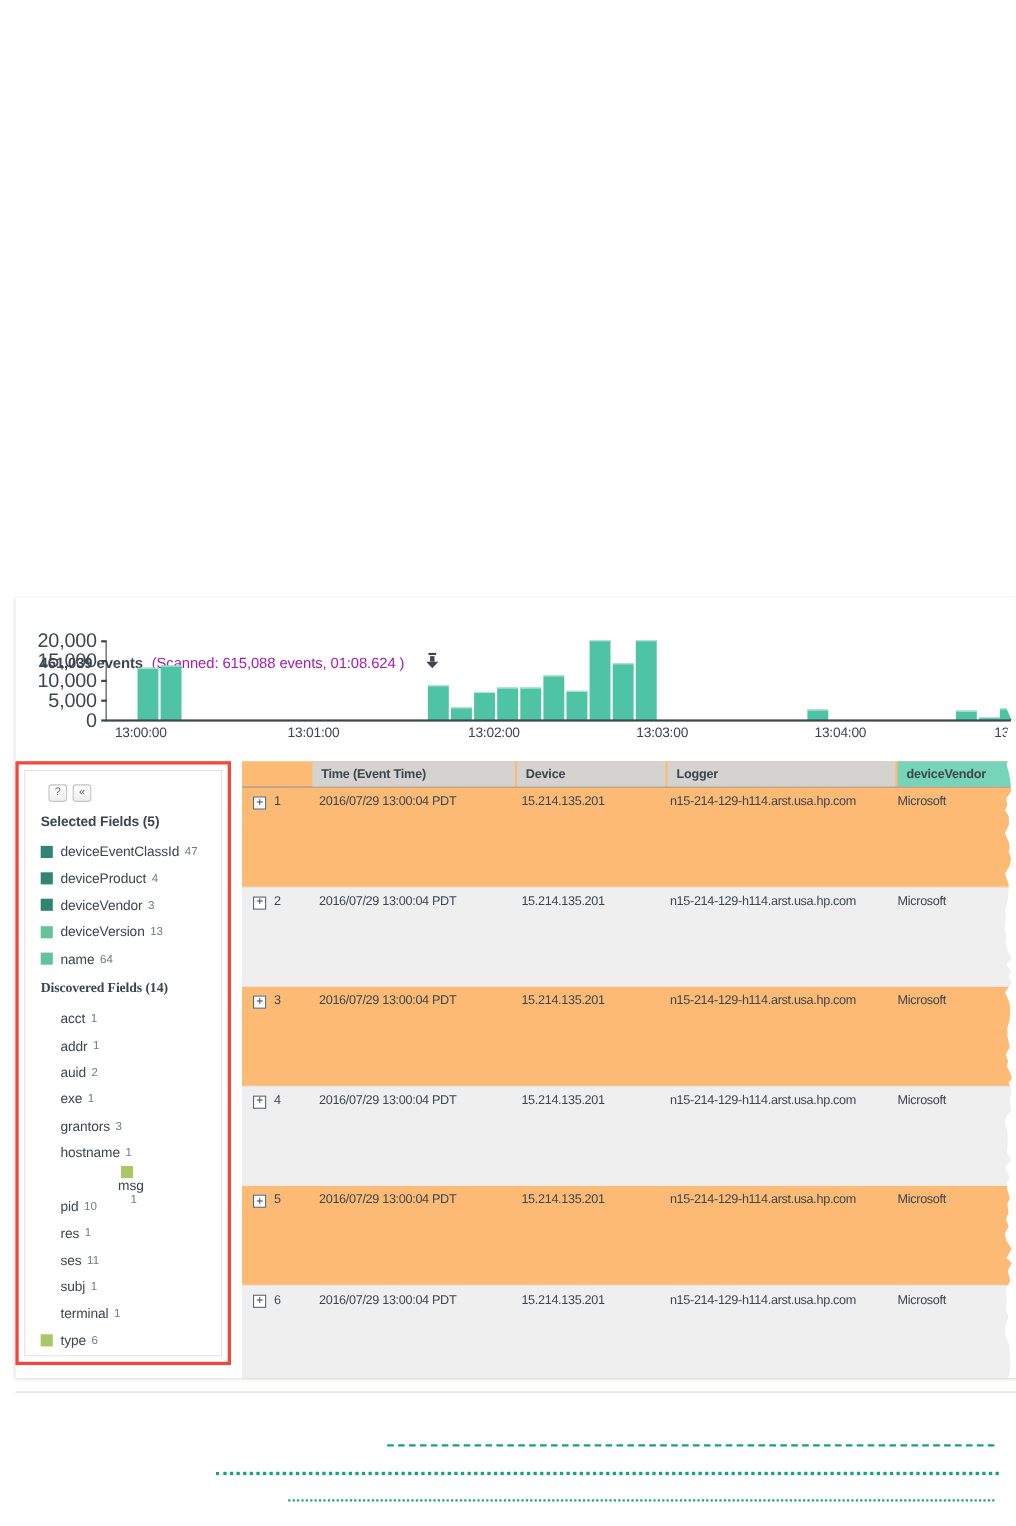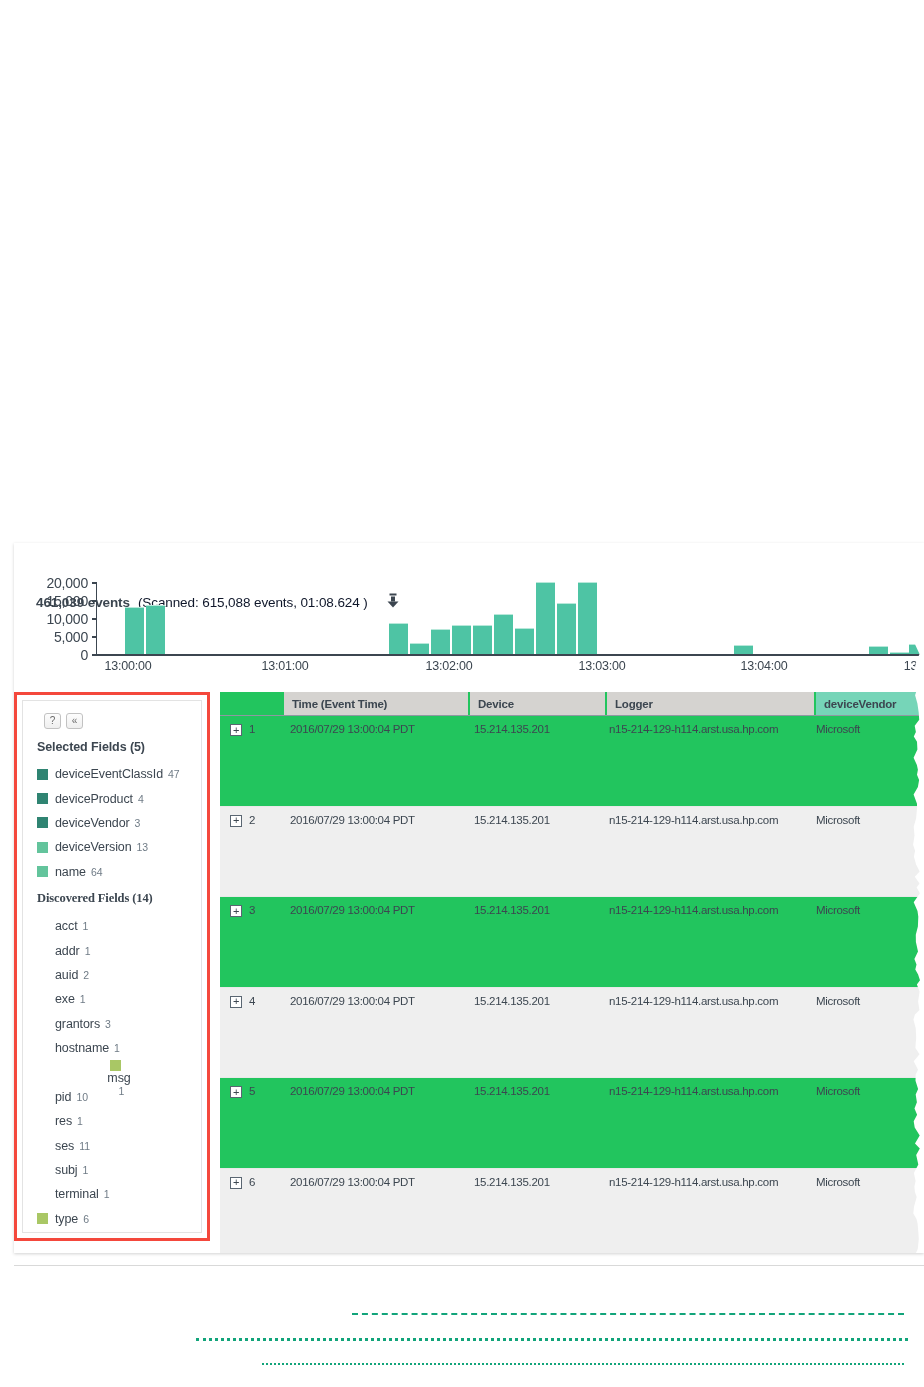--- a/index.html
+++ b/index.html
@@ -38,21 +38,21 @@
     margin-top: 31px;
   }
   #events-count {
     font-size: 13.5px;
     font-weight: bold;
     color: #3c4650;
     letter-spacing: -0.1px;
   }
   #scan-info {
     font-size: 13.5px;
-    color: #0f172a;
+    color: #a21caf;
     margin-left: 8px;
     letter-spacing: -0.1px;
   }
   #export-icon {
     margin-left: 16px;
     width: 18px;
     height: 20px;
     display: inline-flex;
     align-items: center;
     justify-content: center;
@@ -62,21 +62,21 @@
   #histogram {
     position: absolute;
     left: 0px;
     top: 40px;
     width: 910px;
     height: 108px;
   }
   .y-label {
     position: absolute;
     right: 0;
-    font-size: 14px;
+    font-size: 18px;
     color: #3c4650;
     text-align: right;
     transform: translateY(-50%);
     white-space: nowrap;
     letter-spacing: -0.2px;
   }
   #y-axis-labels {
     position: absolute;
     left: 12px;
     top: 0;
@@ -219,21 +219,21 @@
   .field-row.indented { padding-left: 32px; }
 
   
   #events-table {
     position: absolute;
     left: 206px;
     top: 0px;
     width: 704px;
     height: 561px;
     overflow: hidden;
-    background: #22c55e;
+    background: #fdba74;
   }
   #table-head {
     display: flex;
     height: 23px;
     border-bottom: 1.5px solid #8f98a1;
     align-items: stretch;
   }
   .th {
     font-size: 11.5px;
     font-weight: bold;

